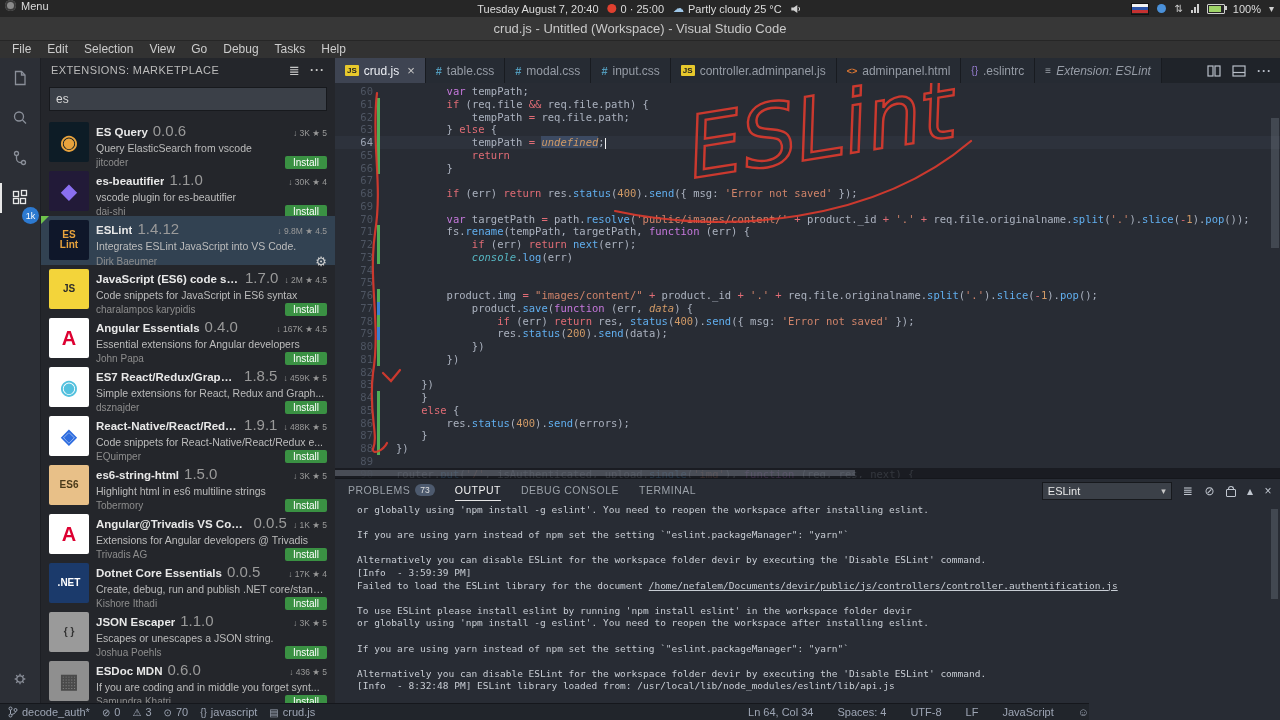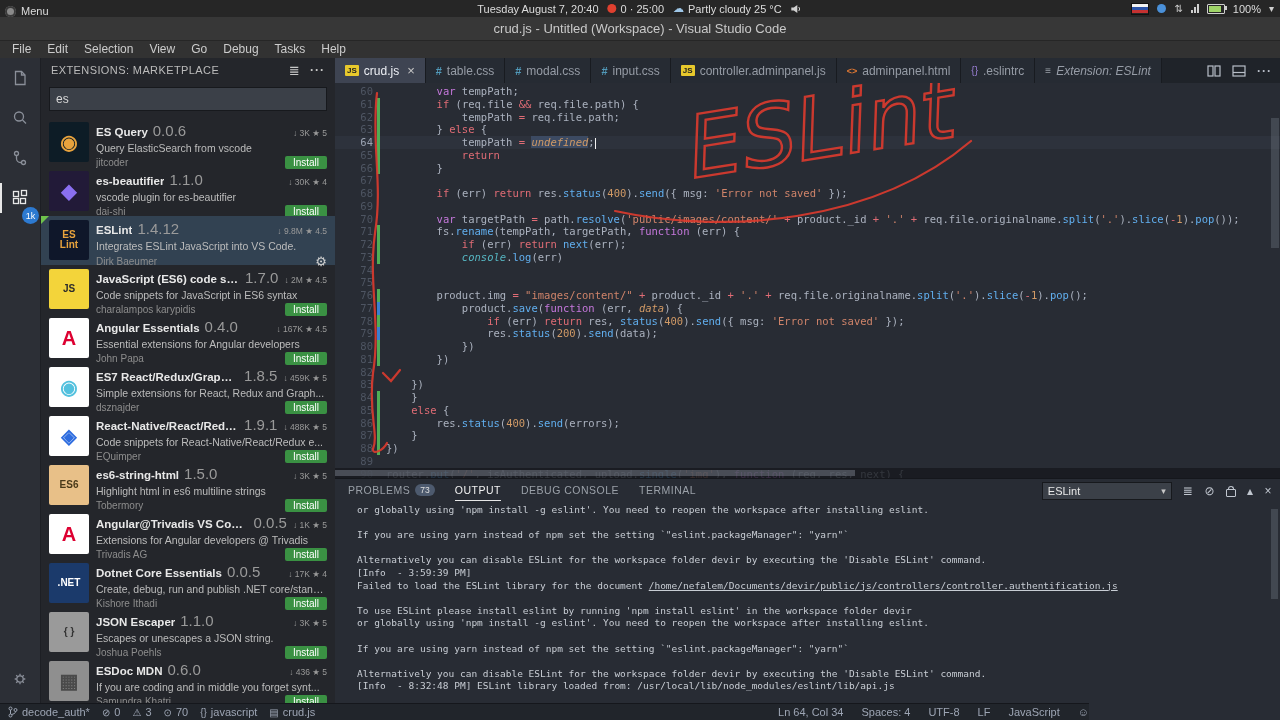--- a/index.html
+++ b/index.html
@@ -2,21 +2,21 @@
 <html><head>
 <meta charset="utf-8">
 <style>
   html,body{margin:0;padding:0;background:#000;}
   .app{position:relative;width:1280px;height:720px;overflow:hidden;background:#282c34;
        font-family:"Liberation Sans",sans-serif;-webkit-font-smoothing:antialiased;}
 
   
   #osbar{position:absolute;top:0;left:0;right:0;height:17px;background:#262626;color:#dcdcdc;
          font-size:11px;border-bottom:1px solid #141414;}
-  .os-left{position:absolute;left:5px;top:0;height:17px;display:flex;align-items:flex-end;gap:5px;}
+  .os-left{position:absolute;left:5px;top:0;height:17px;display:flex;align-items:flex-start;gap:5px;}
   .os-logo{width:11px;height:11px;border-radius:50%;background:#8a8a8a;box-shadow:inset 0 0 0 2px #3a3a3a;}
   .os-center{position:absolute;left:50%;top:0;height:17px;transform:translateX(-50%);
              display:flex;align-items:center;gap:9px;white-space:nowrap;}
   .os-right{position:absolute;right:6px;top:0;height:17px;display:flex;align-items:center;gap:8px;}
   .timer-dot{width:9px;height:9px;border-radius:50%;background:#e0402f;display:inline-block;margin-right:4px;}
   .os-timer,.os-weather{display:flex;align-items:center;}
   .cloud{color:#9ec7e8;margin-right:4px;font-size:11px;}
   .tray-flag{width:16px;height:10px;display:inline-block;border:1px solid #111;}
   .tray-flag i{display:block;height:33.4%;}
   .tray-flag .w{background:#f2f2f2}.tray-flag .b{background:#2b53a8}.tray-flag .r{background:#c53131}
@@ -96,21 +96,21 @@
   #codearea{position:absolute;top:25px;left:0;right:0;height:395px;overflow:hidden;padding-top:2px;
             font-family:"DejaVu Sans Mono",monospace;font-size:10.5px;line-height:12.75px;}
   .code-line{height:12.75px;white-space:pre;}
   .code-line.current{background:#2d323c;}
   .code-line.dim{opacity:.55;}
   .ln{display:inline-block;width:38px;text-align:right;color:#4e5562;vertical-align:top;}
   .current .ln{color:#9aa2b1;}
   .gut{display:inline-block;width:3px;height:12.75px;margin-left:4px;vertical-align:top;}
   .gut.g{background:#4fae54;}
   .gut.b{background:#3a7fd0;}
-  .codetext{margin-left:6px;}
+  .codetext{margin-left:16px;}
   .tk-p{color:#abb2bf}.tk-k{color:#c678dd}.tk-c{color:#e06c75}.tk-o{color:#e06c75}
   .tk-s{color:#d0846a}.tk-n{color:#d19a66}.tk-f{color:#61afef}
   .tk-u{color:#d19a66;font-style:italic;background:rgba(90,120,170,.35);}
   .tk-cs{color:#56b6c2;font-style:italic}.tk-pr{color:#d19a66;font-style:italic}
   .cursor{display:inline-block;width:1px;height:11px;background:#f2f2f2;vertical-align:middle;}
   #scribble{position:absolute;left:0;top:25px;width:945px;height:395px;pointer-events:none;}
   #hscroll{position:absolute;left:0;right:0;top:410px;height:10px;background:rgba(18,20,25,.65);}
   #hscroll .thumb{position:absolute;left:0;top:2px;width:55%;height:6px;background:rgba(130,138,150,.45);}
   .vscroll{position:absolute;right:1px;top:60px;width:8px;height:130px;background:rgba(130,138,150,.3);}
 
@@ -132,21 +132,21 @@
   #output{position:absolute;top:25px;left:14px;right:12px;bottom:4px;overflow:hidden;white-space:pre;
           font-family:"DejaVu Sans Mono",monospace;font-size:9.5px;line-height:12.6px;color:#c8cdd4;}
   .out-line{height:12.6px;margin-left:8px;}
   .out-link{text-decoration:underline;}
   .pvscroll{position:absolute;right:2px;top:30px;width:7px;height:90px;background:rgba(130,138,150,.3);}
 
   
   #statusbar{position:absolute;left:0;bottom:0;width:1089px;height:17px;background:#21252b;color:#9da5b4;
              font-size:11px;display:flex;align-items:center;border-top:1px solid #15171c;box-sizing:border-box;}
   .sb-left{display:flex;align-items:center;gap:12px;padding-left:8px;}
-  .sb-right{margin-left:auto;display:flex;align-items:flex-start;gap:18px;}
+  .sb-right{margin-left:auto;display:flex;align-items:flex-start;gap:24px;}
   .sb-item{display:flex;align-items:center;gap:4px;white-space:nowrap;}
   .sb-ic{font-size:10px;}
   .sb-item svg{stroke:#9da5b4;fill:none;stroke-width:1;}
 </style>
 </head>
 <body>
 
 <div class="app">
 
   <div id="osbar">

